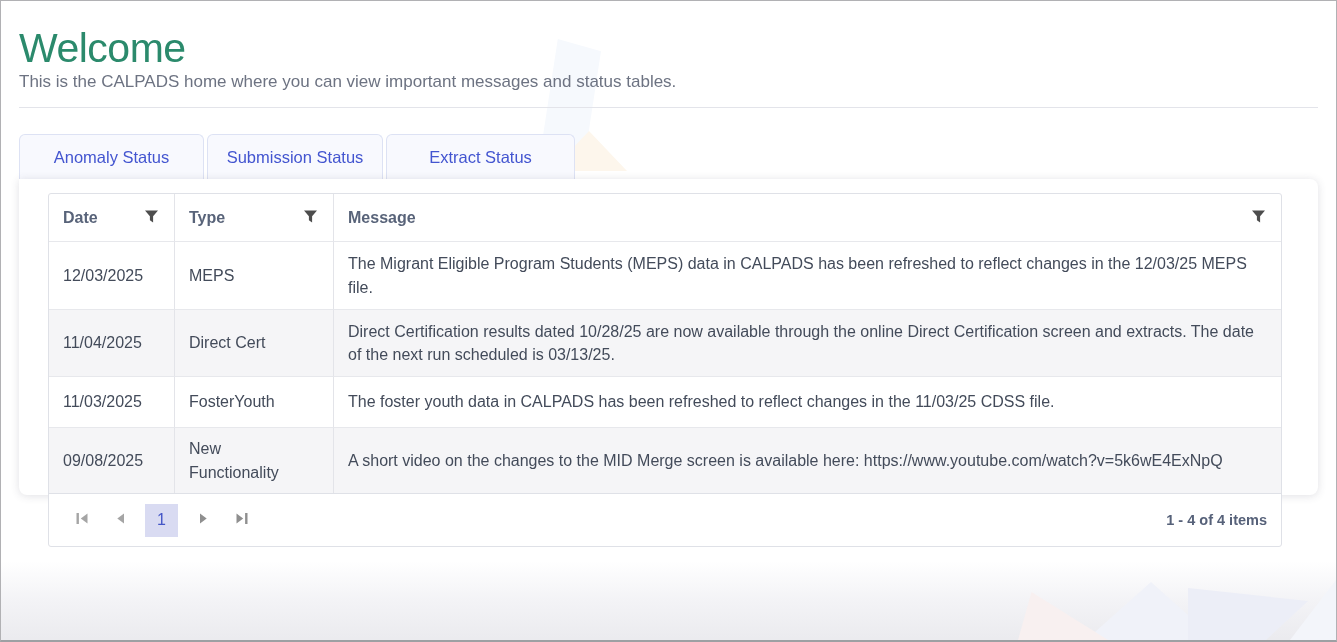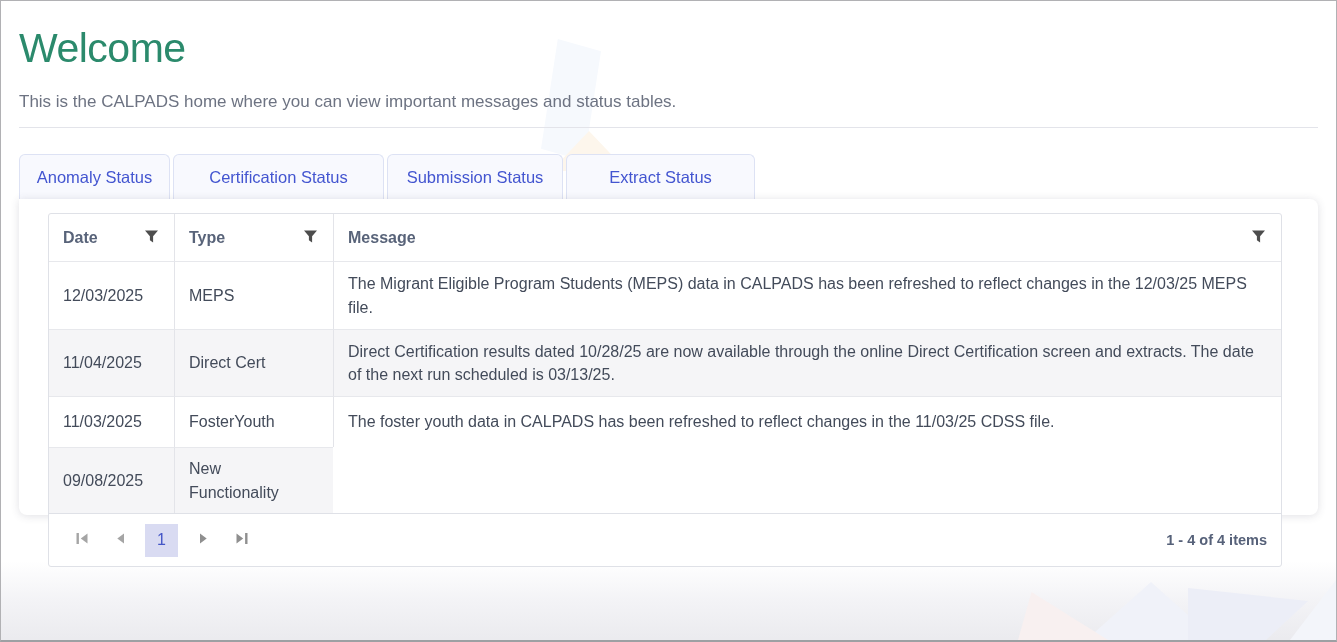--- a/index.html
+++ b/index.html
@@ -34,21 +34,21 @@
   .decor-br4 { right:0; bottom:0; width:46px; height:60px; background:#f3f5fa; clip-path:polygon(100% 0,100% 100%,0 100%); }
 
   .content { position:relative; z-index:1; }
 
   .page-title {
     margin:24px 4px 0 18px;
     font-size:41px; font-weight:400; letter-spacing:-0.5px;
     color:#2b8a6c;
   }
   .page-subtitle {
-    margin:20px 0 0 18px;
+    margin:0 0 0 18px;
     font-size:17px; color:#6d7382;
   }
   .rule {
     margin:15px 18px 0 18px;
     border:none; border-top:1px solid #e3e4ea; height:0;
   }
 
   
   .tabstrip { display:flex; gap:3px; margin:26px 0 0 18px; height:45px; }
   .tab {
@@ -56,21 +56,21 @@
     height:45px; font-size:16.5px; cursor:pointer;
     border:1px solid #dde2f4; border-bottom:none;
     border-radius:6px 6px 0 0;
     background:#f8f9fe; color:#4355d0;
   }
   .tab.active {
     background:#ffffff; color:#3b3f46;
     border-color:#d9dde9;
     position:relative; z-index:3;
   }
-  .tab-1 { width:223px; } .tab-2 { width:151px; } .tab-3 { width:211px; }
+  .tab-1 { width:223px; } .tab-2 { width:185px; } .tab-3 { width:211px; }
   .tab-4 { width:176px; } .tab-5 { width:189px; }
 
   
   .card {
     position:relative; z-index:2;
     margin:0 18px; height:316px;
     background:#ffffff;
     border-radius:0 8px 8px 8px;
     box-shadow:0 1px 8px rgba(60,64,90,0.16);
     padding:14px 36px 0 29px;
@@ -134,21 +134,20 @@
   <div class="decor decor-br3"></div>
   <div class="decor decor-br4"></div>
 
   <div class="content">
     <h1 class="page-title">Welcome</h1>
     <p class="page-subtitle">This is the CALPADS home where you can view important messages and status tables.</p>
     <hr class="rule">
 
     <div class="tabstrip">
       <div class="tab tab-2">Anomaly Status</div>
-      <div class="tab tab-3">Certification Status</div>
       <div class="tab tab-4">Submission Status</div>
       <div class="tab tab-5">Extract Status</div>
     </div>
 
     <div class="card">
       <div class="grid">
 
         <div class="grid-row grid-header">
           <div class="cell">
             <span>Date</span>
@@ -212,20 +211,23 @@
             </div>
         </div>
 
         <div class="grid-row body-row alt r4">
           <div class="cell cell-date">
               <span>09/08/2025</span>
             </div>
           <div class="cell cell-type">
               <span>New Functionality</span>
             </div>
+          <div class="cell cell-message">
+              <span>A short video on the changes to the MID Merge screen is available here: https://www.youtube.com/watch?v=5k6wE4ExNpQ</span>
+            </div>
         </div>
 
         <div class="pager">
           <button class="pager-btn">
             <span>
               <svg width="15" height="13" viewBox="0 0 15 13">
                   <rect x="1.5" y="1" width="2.4" height="11" fill="#a5a5a5"></rect>
                   <path d="M12.5 1.5 L5.8 6.5 L12.5 11.5 Z" fill="#a5a5a5"></path>
                 </svg>
             </span>

